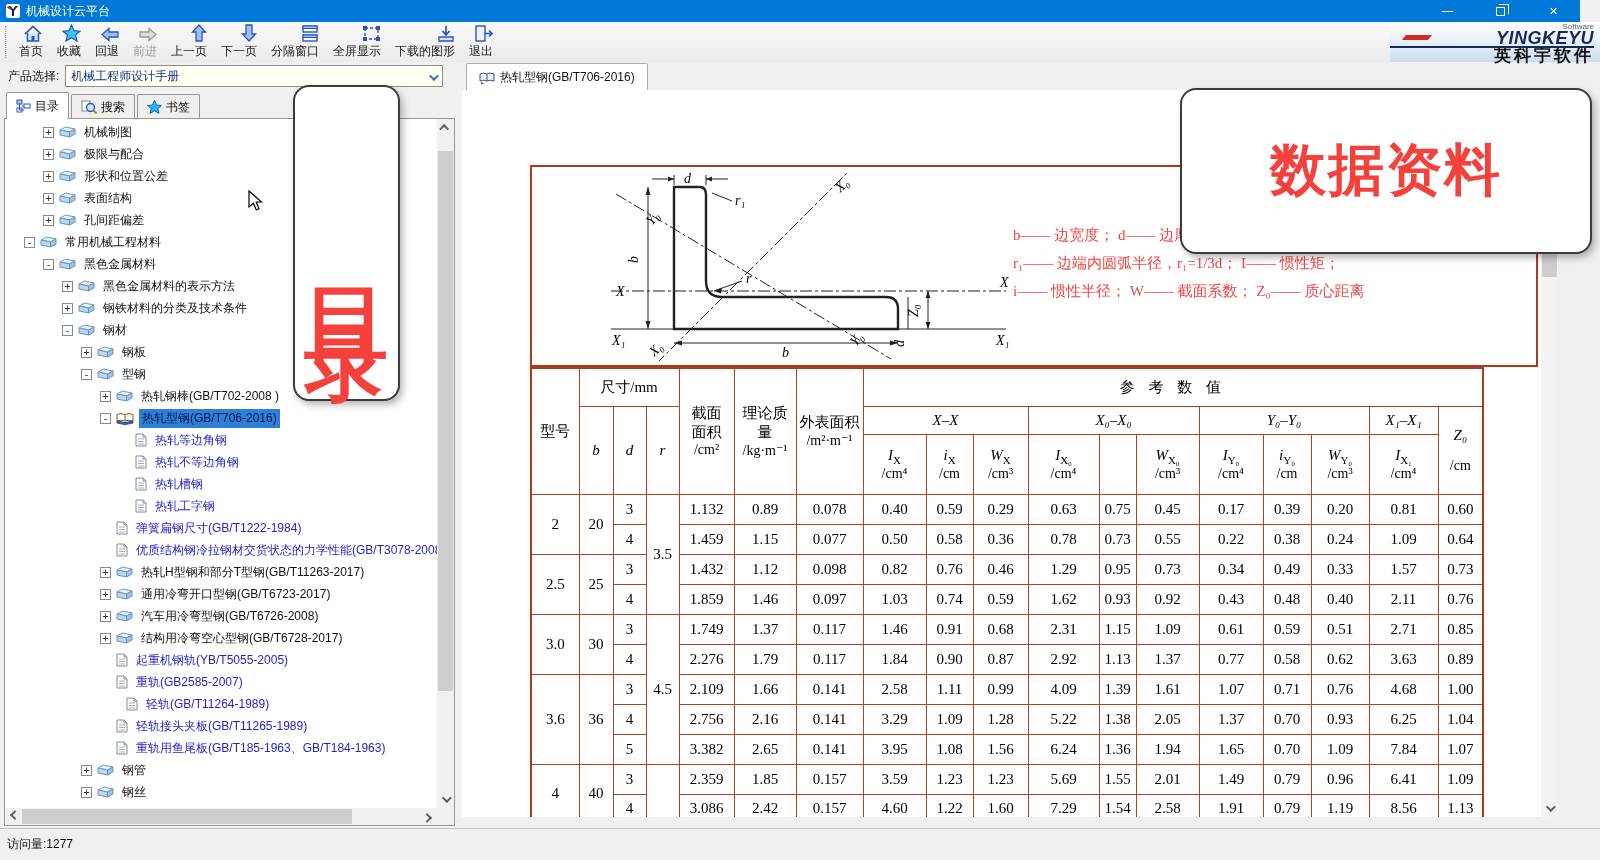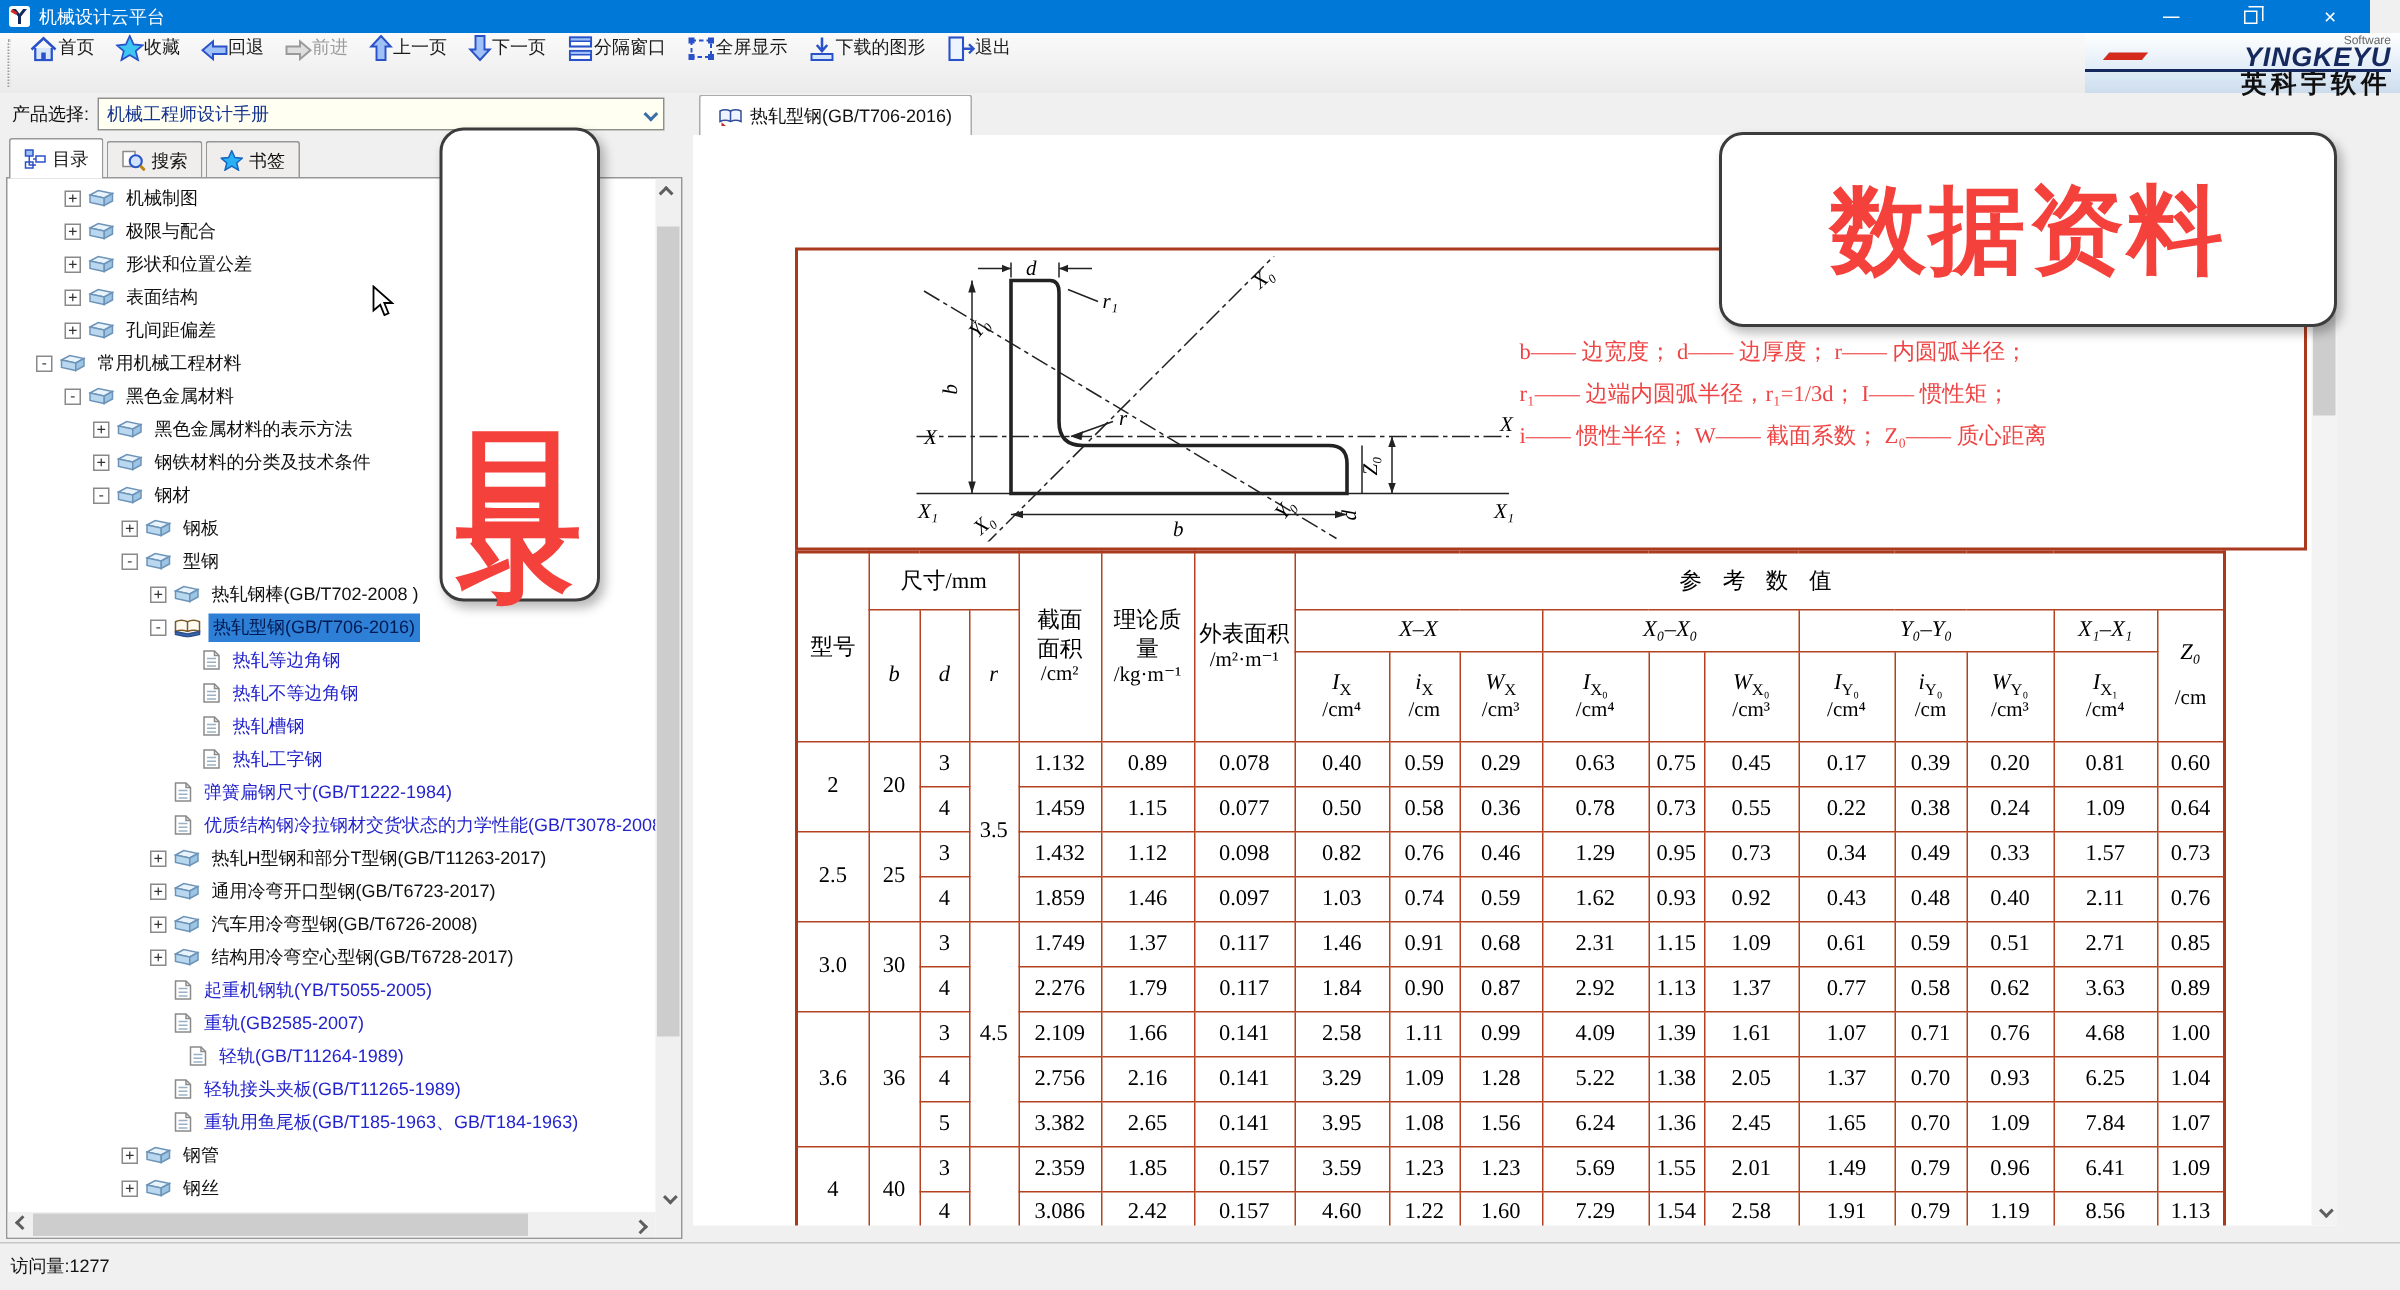--- a/index.html
+++ b/index.html
@@ -17,21 +17,21 @@
   .min-glyph { width:11px; height:1px; background:#fff; display:block; }
   .max-glyph { width:9px; height:9px; border:1px solid #fff; position:relative; display:block; }
   .max-glyph:before { content:""; position:absolute; left:2px; top:-4px; width:9px; height:9px;
                       border:1px solid #fff; border-left:none; border-bottom:none; }
 
   
   .toolbar { position:absolute; left:0; top:22px; width:1390px; height:40px;
              background:linear-gradient(#fafafa,#ebebeb); display:flex; align-items:center;
              padding-left:4px; }
   .grip { border-left:1px dotted #9a9a9a; border-right:1px dotted #d8d8d8; height:32px; margin:0 5px 0 1px; }
-  .tool-item { display:flex; flex-direction:row; align-items:flex-start; justify-content:center;
+  .tool-item { display:flex; flex-direction:column; align-items:flex-end; justify-content:center;
                padding:0 7px; height:38px; font-size:12px; color:#1a1a1a; }
   .tool-item .ticon { height:18px; display:flex; align-items:flex-end; margin-bottom:1px; }
   .tool-item.disabled { color:#9c9c9c; }
   .logo { position:absolute; right:0; top:22px; width:210px; height:40px;
           background:linear-gradient(180deg,#ffffff,#dce9f5 70%,#cddcec); padding-right:6px; }
   .logo-sw { font-size:8px; color:#666; text-align:right; line-height:8px; padding-top:1px; }
   .logo-en { font-size:18px; line-height:15px; font-weight:bold; font-style:italic;
              color:#16295e; text-align:right; letter-spacing:.5px;
              border-bottom:2px solid #16295e; position:relative; }
   .logo-en:before { content:""; position:absolute; left:14px; top:4px; width:26px; height:5px;
@@ -116,21 +116,21 @@
                border-top:1px solid #c6c6c6; display:flex; align-items:center; padding-left:7px;
                font-size:12px; color:#111; }
 
   
   .overlay { position:absolute; background:#fff; border:2px solid #3c3c3c; border-radius:16px;
              box-shadow:3px 4px 7px rgba(0,0,0,.28); display:flex; align-items:center; justify-content:center;
              color:#f4413c; font-weight:bold; z-index:50; }
   .overlay-v { left:293px; top:85px; width:107px; height:316px; font-size:84px; }
   .overlay-v span { writing-mode:vertical-rl; text-orientation:upright; letter-spacing:34px;
                     margin-top:30px; line-height:107px; }
-  .overlay-h { left:1146px; top:88px; width:412px; height:130px; font-size:64px; letter-spacing:2px; }
+  .overlay-h { left:1180px; top:88px; width:412px; height:166px; font-size:56px; letter-spacing:2px; }
 
   .cursor { position:absolute; left:248px; top:190px; z-index:60; }
 </style>
 </head>
 <body>
 
 <div class="titlebar">
   <span class="app-icon">
     <svg width="14" height="14" viewBox="0 0 14 14">
         <rect width="14" height="14" rx="2" fill="#fff"></rect>
@@ -1005,21 +1005,21 @@
           <tr>
             <td>5</td>
             <td>3.382</td>
             <td>2.65</td>
             <td>0.141</td>
             <td>3.95</td>
             <td>1.08</td>
             <td>1.56</td>
             <td>6.24</td>
             <td>1.36</td>
-            <td>2.45</td>
+            <td>1.94</td>
             <td>1.65</td>
             <td>0.70</td>
             <td>1.09</td>
             <td>7.84</td>
             <td>1.07</td>
           </tr>
           <tr>
             <td rowspan="2">4</td>
             <td rowspan="2">40</td>
             <td>3</td>

